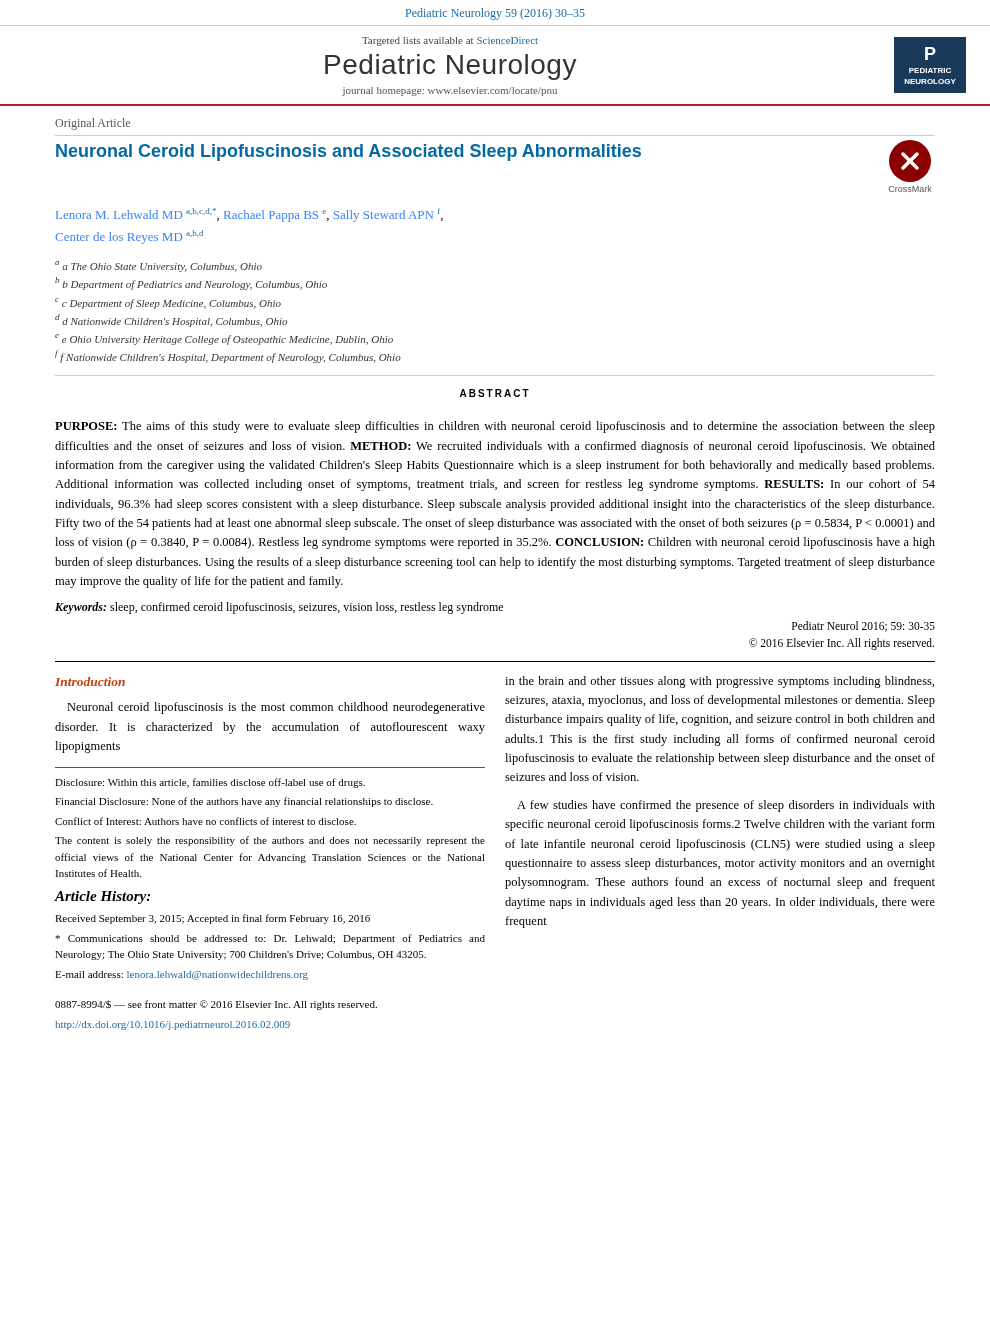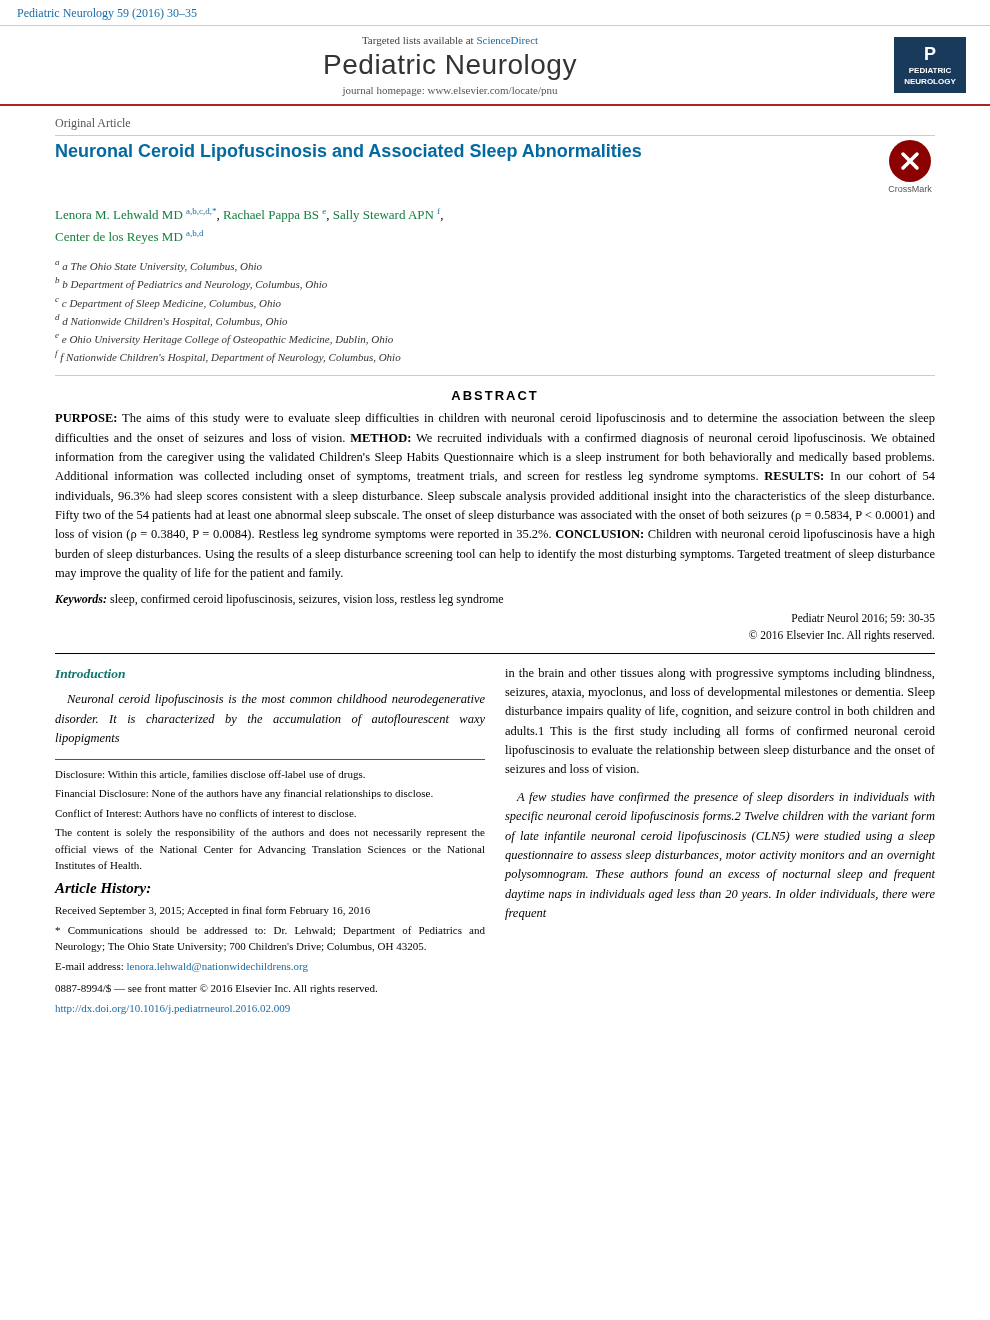--- a/index.html
+++ b/index.html
@@ -6,20 +6,21 @@
     body {
       background: #fff;
       font-family: 'Times New Roman', Times, serif;
       font-size: 13px;
       color: #000;
       width: 990px;
       min-height: 1320px;
     }
 
     .top-bar {
+      text-align: center;
       padding: 6px 17px 4px;
       font-size: 12px;
       color: #1a6ca8;
       border-bottom: 1px solid #ccc;
     }
 
     .journal-header {
       display: flex;
       align-items: center;
       padding: 8px 20px;
@@ -148,21 +149,21 @@
     }
 
     .authors-line {
       font-size: 13px;
       color: #000;
       margin-bottom: 5px;
       line-height: 1.6;
     }
 
     .author-name {
-      color: #15803d;
+      color: #3b82f6;
     }
 
     .superscript {
       font-size: 9px;
       vertical-align: super;
       color: #1a6ca8;
     }
 
     .affiliations {
       margin: 8px 0 12px 0;
@@ -177,24 +178,24 @@
       color: #333;
       line-height: 1.5;
     }
 
     .abstract-section {
       margin: 12px 0;
     }
 
     .abstract-title {
       text-align: center;
-      font-size: 13px;
+      font-size: 10px;
       font-weight: bold;
       letter-spacing: 2px;
-      margin-bottom: 6px;
+      margin-bottom: 18px;
       font-family: Arial, sans-serif;
     }
 
     .abstract-text {
       font-size: 12.5px;
       line-height: 1.55;
       text-align: justify;
       color: #000;
     }
 
@@ -239,21 +240,21 @@
       line-height: 1.55;
       text-align: justify;
       color: #000;
     }
 
     .section-title {
       font-size: 13.5px;
       font-weight: bold;
       font-style: italic;
       margin-bottom: 6px;
-      color: #0f766e;
+      color: #c2410c;
     }
 
     .left-column-notes {
       font-size: 11px;
       border-top: 1px solid #555;
       margin-top: 10px;
       padding-top: 6px;
       line-height: 1.5;
       color: #000;
     }
@@ -268,21 +269,20 @@
       font-size: 15px;
     }
 
     .blue-link {
       color: #1a6ca8;
       text-decoration: none;
     }
 
     .indent {
       text-indent: 12px;
-      font-style: italic;
     }
 
     .column-body-text {
       font-size: 12.5px;
       line-height: 1.55;
       text-align: justify;
     }
   </style>
 </head>
 <body>
@@ -397,21 +397,21 @@
         <div class="note-item">Financial Disclosure: None of the authors have any financial relationships to disclose.</div>
         <div class="note-item">Conflict of Interest: Authors have no conflicts of interest to disclose.</div>
         <div class="note-item">The content is solely the responsibility of the authors and does not necessarily represent the official views of the National Center for Advancing Translation Sciences or the National Institutes of Health.</div>
         <div class="note-item article-history">Article History:</div>
         <div class="note-item">Received September 3, 2015; Accepted in final form February 16, 2016</div>
         <div class="note-item">* Communications should be addressed to: Dr. Lehwald; Department of Pediatrics and Neurology; The Ohio State University; 700 Children's Drive; Columbus, OH 43205.</div>
         <div class="note-item">
           <span>E-mail address:</span>
           <a class="blue-link">lenora.lehwald@nationwidechildrens.org</a>
         </div>
-        <div class="note-item" style="margin-top:6px;">0887-8994/$ — see front matter © 2016 Elsevier Inc. All rights reserved.</div>
+        <div class="note-item" style="margin-top:14px;">0887-8994/$ — see front matter © 2016 Elsevier Inc. All rights reserved.</div>
         <div class="note-item">
           <a class="blue-link">http://dx.doi.org/10.1016/j.pediatrneurol.2016.02.009</a>
         </div>
       </div>
     </div>
 
     <div class="column-right">
       <div class="column-body-text">
         <span>in the brain and other tissues along with progressive symptoms including blindness, seizures, ataxia, myoclonus, and loss of developmental milestones or dementia. Sleep disturbance impairs quality of life, cognition, and seizure control in both children and adults.1 This is the first study including all forms of confirmed neuronal ceroid lipofuscinosis to evaluate the relationship between sleep disturbance and the onset of seizures and loss of vision.</span>
       </div>

